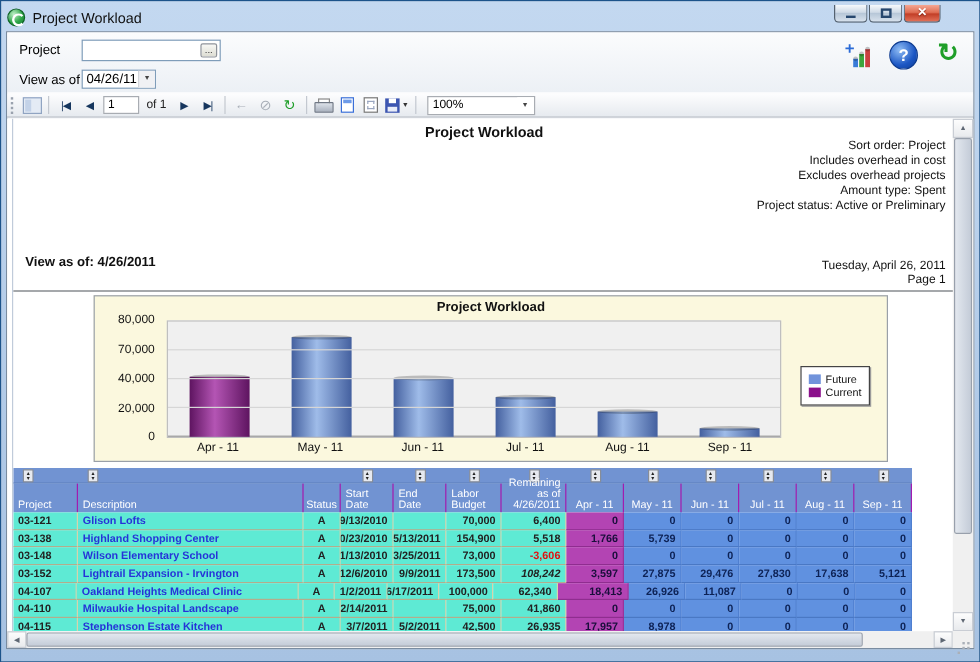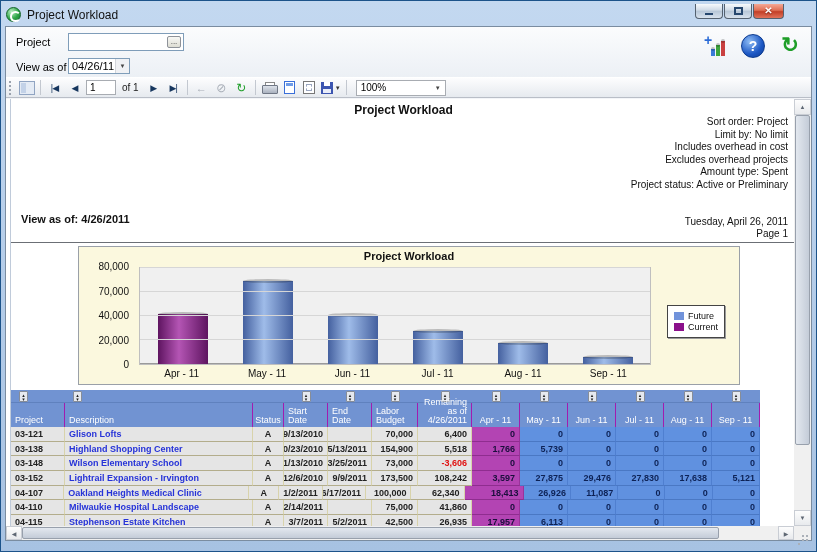--- a/index.html
+++ b/index.html
@@ -116,21 +116,21 @@
 
   
   .rtable { position:absolute; left:0; top:291px; width:749px; bottom:0; overflow:hidden; }
   .sortstrip { display:flex; height:13px; background:#7193D2; border-bottom:1px solid #5F81BE; }
   .sortcell { height:13px; display:flex; align-items:center; }
   .sortwidget { display:inline-flex; flex-direction:column; align-items:center; justify-content:center; width:9px; height:11px; background:#E6E9EF; border:1px solid #878D98; border-radius:1px; font-size:5px; line-height:4px; color:#222; }
   .headrow { display:flex; height:24px; background:#7193D2; }
   .hcell { color:#fff; font-size:9px; font-weight:normal; display:flex; align-items:flex-end; padding:2px 4px; border-right:1px solid #a21caf; line-height:9px; }
   .trow { display:flex; height:14.7px; }
   .tcell { font-size:9px; font-weight:bold; color:#222; display:flex; align-items:center; padding:0 4px; overflow:hidden; white-space:nowrap; }
-  .tcell.khaki { background:#e5e5e5; border-bottom:1px solid #B3AD8C; border-right:1px solid #D8D3AB; }
+  .tcell.khaki { background:#5eead4; border-bottom:1px solid #B3AD8C; border-right:1px solid #D8D3AB; }
   .tcell.mon { background:#6091E0; border-bottom:1px solid #4A78C4; border-right:1px solid #4F7FD0; color:#0D2255; }
   .tcell.apr { background:#B344B3; border-bottom:1px solid #8F2D8F; border-right:1px solid #9A339A; color:#1A0E3C; }
   .tcell .link { color:#2633D8; }
   .tcell.neg { color:#E01010; }
   .al { justify-content:flex-start; } .ar { justify-content:flex-end; } .ac { justify-content:center; }
 </style>
 </head>
 <body>
 
 <div class="frame">
@@ -224,21 +224,20 @@
         <span class="val">100%</span>
         <span class="combo-arrow">▼</span>
       </div>
     </div>
 
     <div class="reportwrap">
       <div class="page">
         <div class="rpt-title">Project Workload</div>
         <div class="company-block">
           <div class="setting">Sort order: Project</div>
-          <div class="setting">Limit by: No limit</div>
           <div class="setting">Includes overhead in cost</div>
           <div class="setting">Excludes overhead projects</div>
           <div class="setting">Amount type: Spent</div>
           <div class="setting">Project status: Active or Preliminary</div>
         </div>
         <div class="viewasof-line">View as of: 4/26/2011</div>
         <div class="date-line">Tuesday, April 26, 2011</div>
         <div class="page-line">Page 1</div>
         <div class="hline"></div>
 
@@ -443,21 +442,21 @@
               </div>
               <div class="trow">
                 <div class="tcell al khaki" style="width: 54px;">03-152</div>
                 <div class="tcell al khaki" style="width: 188px;">
                   <span class="link">Lightrail Expansion - Irvington</span>
                 </div>
                 <div class="tcell ac khaki" style="width: 31px;">A</div>
                 <div class="tcell ar khaki" style="width: 44px;">12/6/2010</div>
                 <div class="tcell ar khaki" style="width: 44px;">9/9/2011</div>
                 <div class="tcell ar khaki" style="width: 46px;">173,500</div>
-                <div class="tcell ar khaki" style="width: 54px;">108,242</div>
+                <div class="tcell ar khaki" style="width: 54px; font-style: italic;">108,242</div>
                 <div class="tcell ar apr" style="width: 48px;">3,597</div>
                 <div class="tcell ar mon" style="width: 48px;">27,875</div>
                 <div class="tcell ar mon" style="width: 48px;">29,476</div>
                 <div class="tcell ar mon" style="width: 48px;">27,830</div>
                 <div class="tcell ar mon" style="width: 48px;">17,638</div>
                 <div class="tcell ar mon" style="width: 48px;">5,121</div>
               </div>
               <div class="trow">
                 <div class="tcell al khaki" style="width: 54px;">04-107</div>
                 <div class="tcell al khaki" style="width: 188px;">
@@ -496,21 +495,21 @@
                 <div class="tcell al khaki" style="width: 54px;">04-115</div>
                 <div class="tcell al khaki" style="width: 188px;">
                   <span class="link">Stephenson Estate Kitchen</span>
                 </div>
                 <div class="tcell ac khaki" style="width: 31px;">A</div>
                 <div class="tcell ar khaki" style="width: 44px;">3/7/2011</div>
                 <div class="tcell ar khaki" style="width: 44px;">5/2/2011</div>
                 <div class="tcell ar khaki" style="width: 46px;">42,500</div>
                 <div class="tcell ar khaki" style="width: 54px;">26,935</div>
                 <div class="tcell ar apr" style="width: 48px;">17,957</div>
-                <div class="tcell ar mon" style="width: 48px;">6,113</div>
+                <div class="tcell ar mon" style="width: 48px;">8,978</div>
                 <div class="tcell ar mon" style="width: 48px;">0</div>
                 <div class="tcell ar mon" style="width: 48px;">0</div>
                 <div class="tcell ar mon" style="width: 48px;">0</div>
                 <div class="tcell ar mon" style="width: 48px;">0</div>
               </div>
             </div>
         </div>
       </div>
 
       <div class="vscroll">

